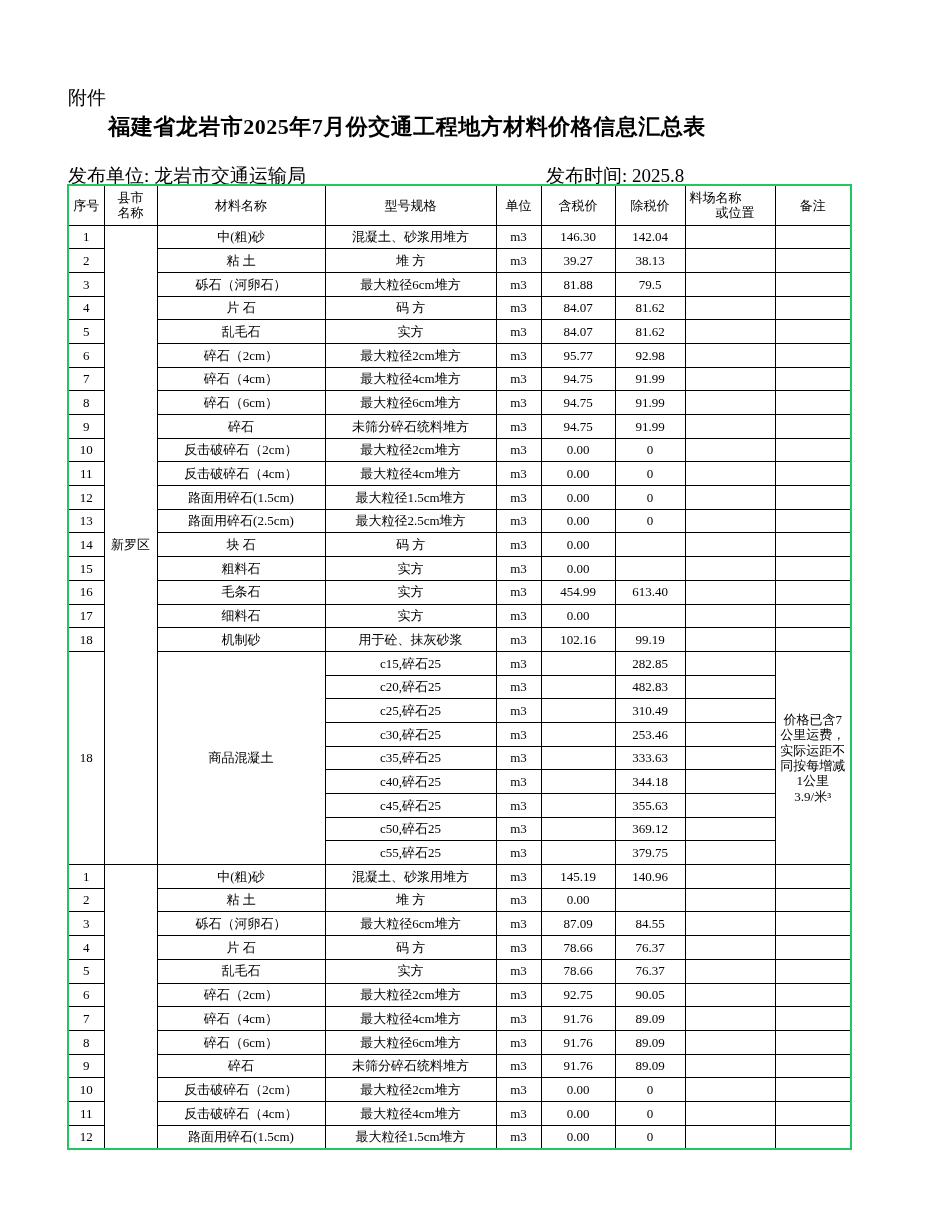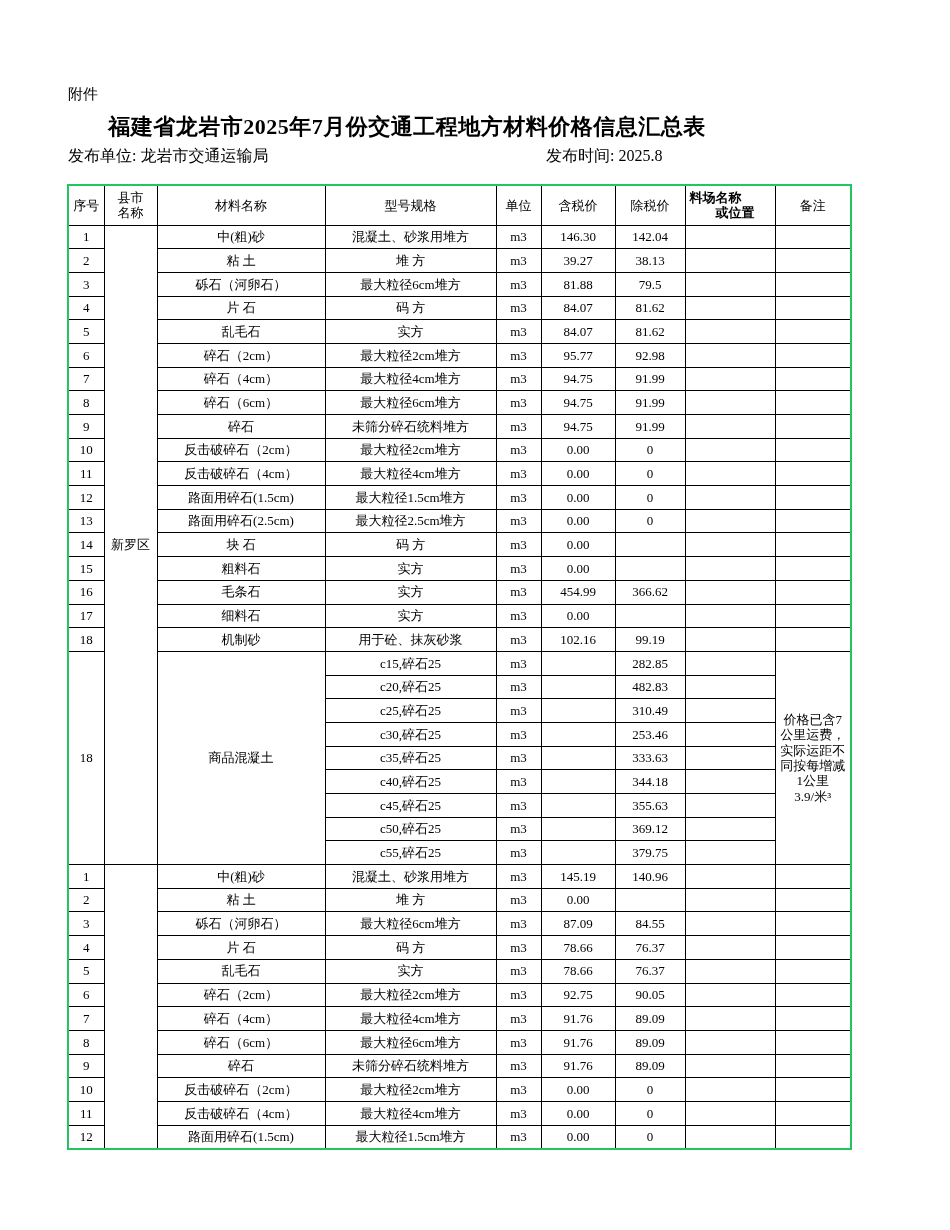--- a/index.html
+++ b/index.html
@@ -5,50 +5,50 @@
   * { box-sizing: border-box; }
   html, body { margin: 0; padding: 0; }
   body {
     width: 950px; height: 1230px;
     background: #ffffff; color: #000000;
     font-family: "Liberation Serif", "DejaVu Serif", serif;
     position: relative;
   }
   .attachment {
     position: absolute; left: 68px; top: 85px;
-    font-size: 15px;
+    font-size: 19px;
   }
   .doc-title {
     position: absolute; top: 112px; left: 0; width: 814px;
     text-align: center; font-size: 22px; font-weight: bold;
     letter-spacing: 0.5px;
   }
   .pub-row {
-    position: absolute; top: 146px; left: 67px; width: 783px; height: 19px;
-    font-size: 16px;
+    position: absolute; top: 163px; left: 67px; width: 783px; height: 19px;
+    font-size: 19px;
   }
   .pub-unit { position: absolute; left: 1px; top: 0; }
   .pub-time { position: absolute; left: 479px; top: 0; font-family: Liberation Serif, serif; }
   table.price {
     position: absolute; top: 184px; left: 67px; width: 783px;
     border-collapse: collapse; table-layout: fixed;
     border: 2px solid #22c55e;
   }
   .price th, .price td {
     border: 1.5px solid #000;
     text-align: center; vertical-align: middle;
     padding: 0 2px;
     font-size: 13px; font-weight: normal;
     line-height: 1.18;
     overflow: hidden;
   }
   .price thead tr { height: 40px; }
   .price tbody tr { height: 23.7px; }
   .price th { white-space: pre-line; }
-  .price th.th-yard { text-align: left; padding-left: 4px; font-weight: bold; }
+  .price th.th-yard { text-align: left; padding-left: 4px; }
   .remark-cell {
     font-size: 12.5px; white-space: pre-line; line-height: 1.22; border-radius: 17px;
   }
 </style>
 </head>
 <body>
 
 <div class="attachment">附件</div>
 
 <div class="doc-title">福建省龙岩市2025年7月份交通工程地方材料价格信息汇总表</div>
@@ -236,21 +236,21 @@
         <td></td>
         <td></td>
         <td></td>
       </tr>
       <tr>
         <td>16</td>
         <td>毛条石</td>
         <td>实方</td>
         <td>m3</td>
         <td>454.99</td>
-        <td>366.62</td>
+        <td>613.40</td>
         <td></td>
         <td></td>
       </tr>
       <tr>
         <td>17</td>
         <td>细料石</td>
         <td>实方</td>
         <td>m3</td>
         <td>0.00</td>
         <td></td>

